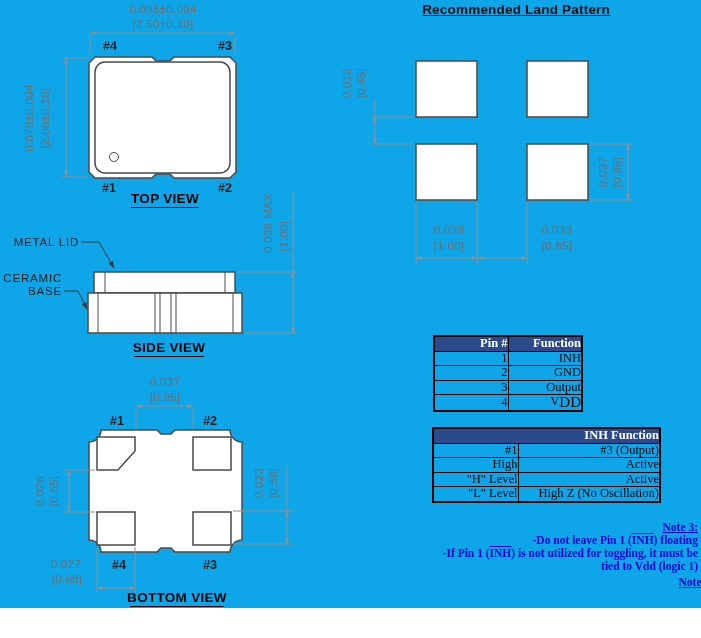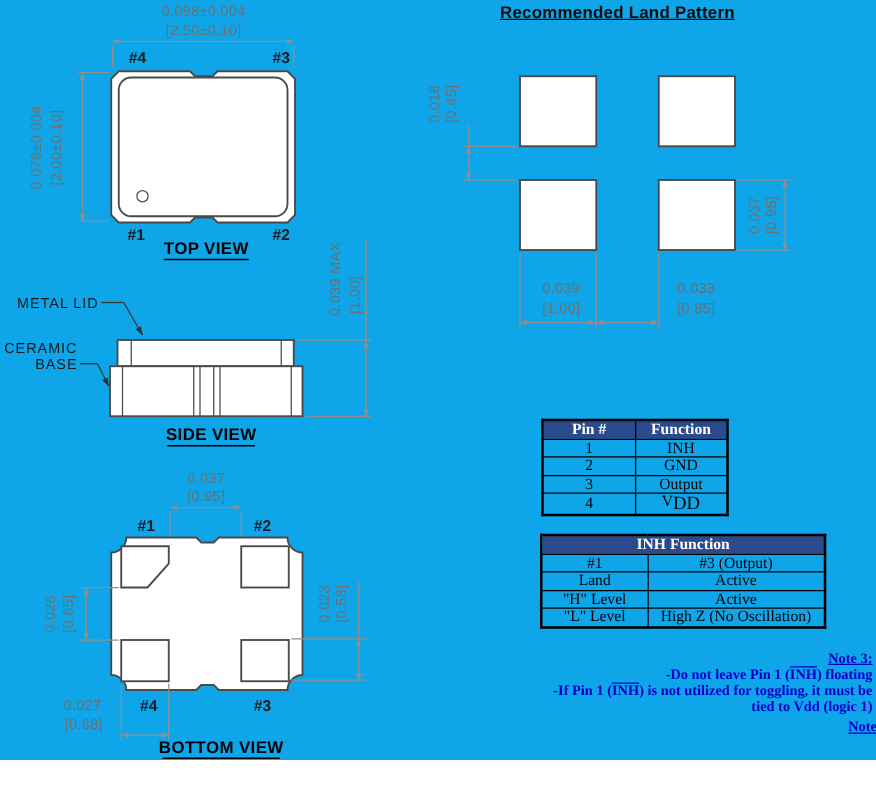--- a/index.html
+++ b/index.html
@@ -12,28 +12,28 @@
   .part-thin{stroke:#4a4a4a;stroke-width:1;fill:none;}
   .dimline{stroke:#8f8f8f;stroke-width:1;fill:none;}
   .lead{stroke:#333;stroke-width:1;fill:none;}
   .dim{font:11.5px "Liberation Sans",sans-serif;fill:#6f6f6f;letter-spacing:.3px;}
   .pinlab{font:600 12.5px "Liberation Sans",sans-serif;fill:#1a1a1a;}
   .vtitle{font:bold 13.5px "Liberation Sans",sans-serif;fill:#000;letter-spacing:.3px;}
   .leadlab{font:11.5px "Liberation Sans",sans-serif;fill:#1a1a1a;letter-spacing:.8px;}
   .utitle{stroke:#000;stroke-width:1.2;}
 
   
-  .lp-title{position:absolute;left:400px;top:2px;width:210px;text-align:left;
+  .lp-title{position:absolute;left:400px;top:2px;width:210px;text-align:right;
             font:bold 13.5px "Liberation Sans",sans-serif;color:#0d0d0d;
             text-decoration:underline;letter-spacing:.2px;}
 
   
   table{border-collapse:collapse;position:absolute;table-layout:fixed;
         font-family:"Liberation Serif",serif;font-size:12.5px;color:#000;}
-  table td,table th{border:1px solid #000;text-align:center;padding:0;height:13.5px;
+  table td,table th{border:1px solid #000;text-align:right;padding:0;height:13.5px;
         line-height:13.5px;overflow:hidden;}
   .pin-table{left:433px;top:335px;width:148px;border:2px solid #000;}
   .inh-table{left:432px;top:427px;width:227px;border:2px solid #000;}
   .thead{background:#2b4a8b;color:#fff;font-weight:bold;}
   .ovl{text-decoration:overline;}
   sub.vdd{font-size:15px;vertical-align:-2px;}
 
   
   .note{position:absolute;left:430px;width:268px;color:#0000cd;
         font-family:"Liberation Serif",serif;font-size:11.5px;line-height:13px;
@@ -252,21 +252,21 @@
       </colgroup>
   <tbody>
         <tr>
     <td class="thead" colspan="2"><span class="ovl">INH</span><span> Function</span></td>
   </tr>
   <tr>
     <td>#1</td>
     <td>#3 (Output)</td>
   </tr>
   <tr>
-    <td>Land</td>
+    <td>High</td>
     <td>Active</td>
   </tr>
   <tr>
     <td>"H" Level</td>
     <td>Active</td>
   </tr>
   <tr>
     <td>"L" Level</td>
     <td>High Z (No Oscillation)</td>
   </tr>

